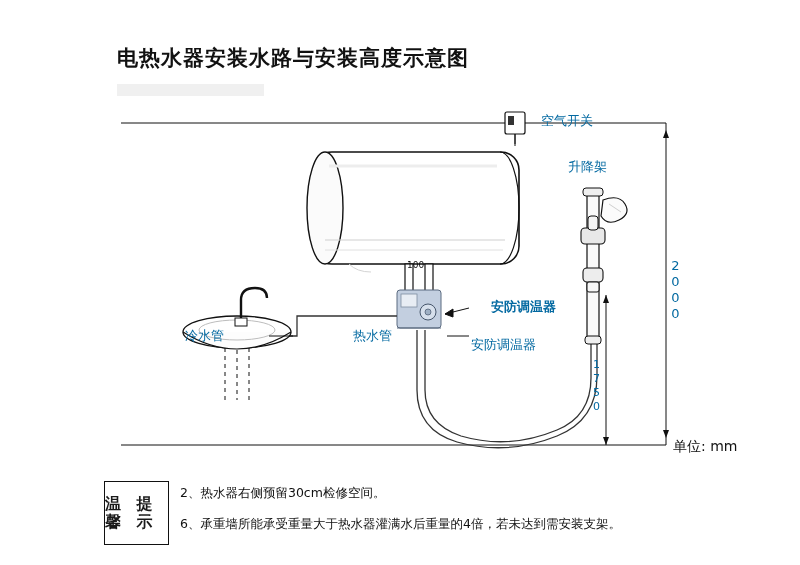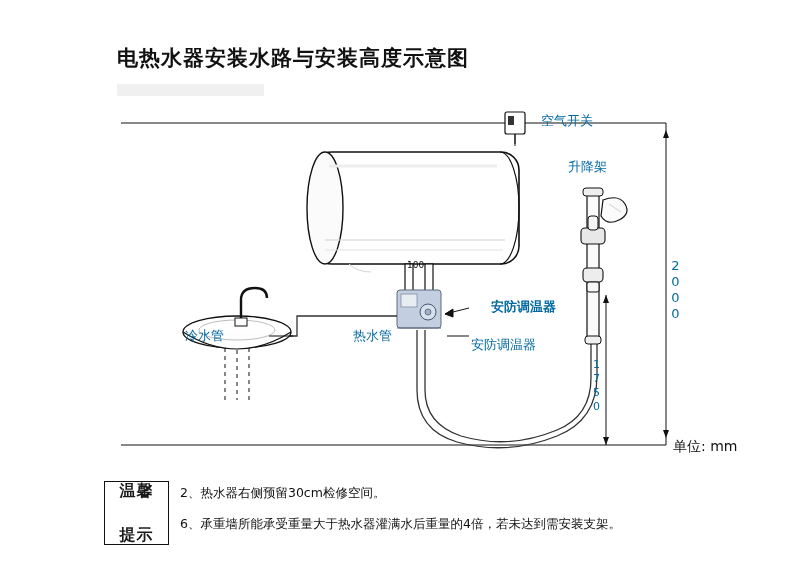--- a/index.html
+++ b/index.html
@@ -77,21 +77,21 @@
     white-space: nowrap;
   }
   .tips-box {
     position: absolute;
     left: 104px;
     top: 481px;
     width: 63px;
     height: 62px;
     border: 1px solid #111;
     display: flex;
-    flex-direction: column;
+    flex-direction: row;
     align-items: center;
     justify-content: space-between;
   }
   .tips-box span {
     font-size: 16px;
     font-weight: bold;
     line-height: 1.12;
     letter-spacing: 1px;
   }
   .notes {

